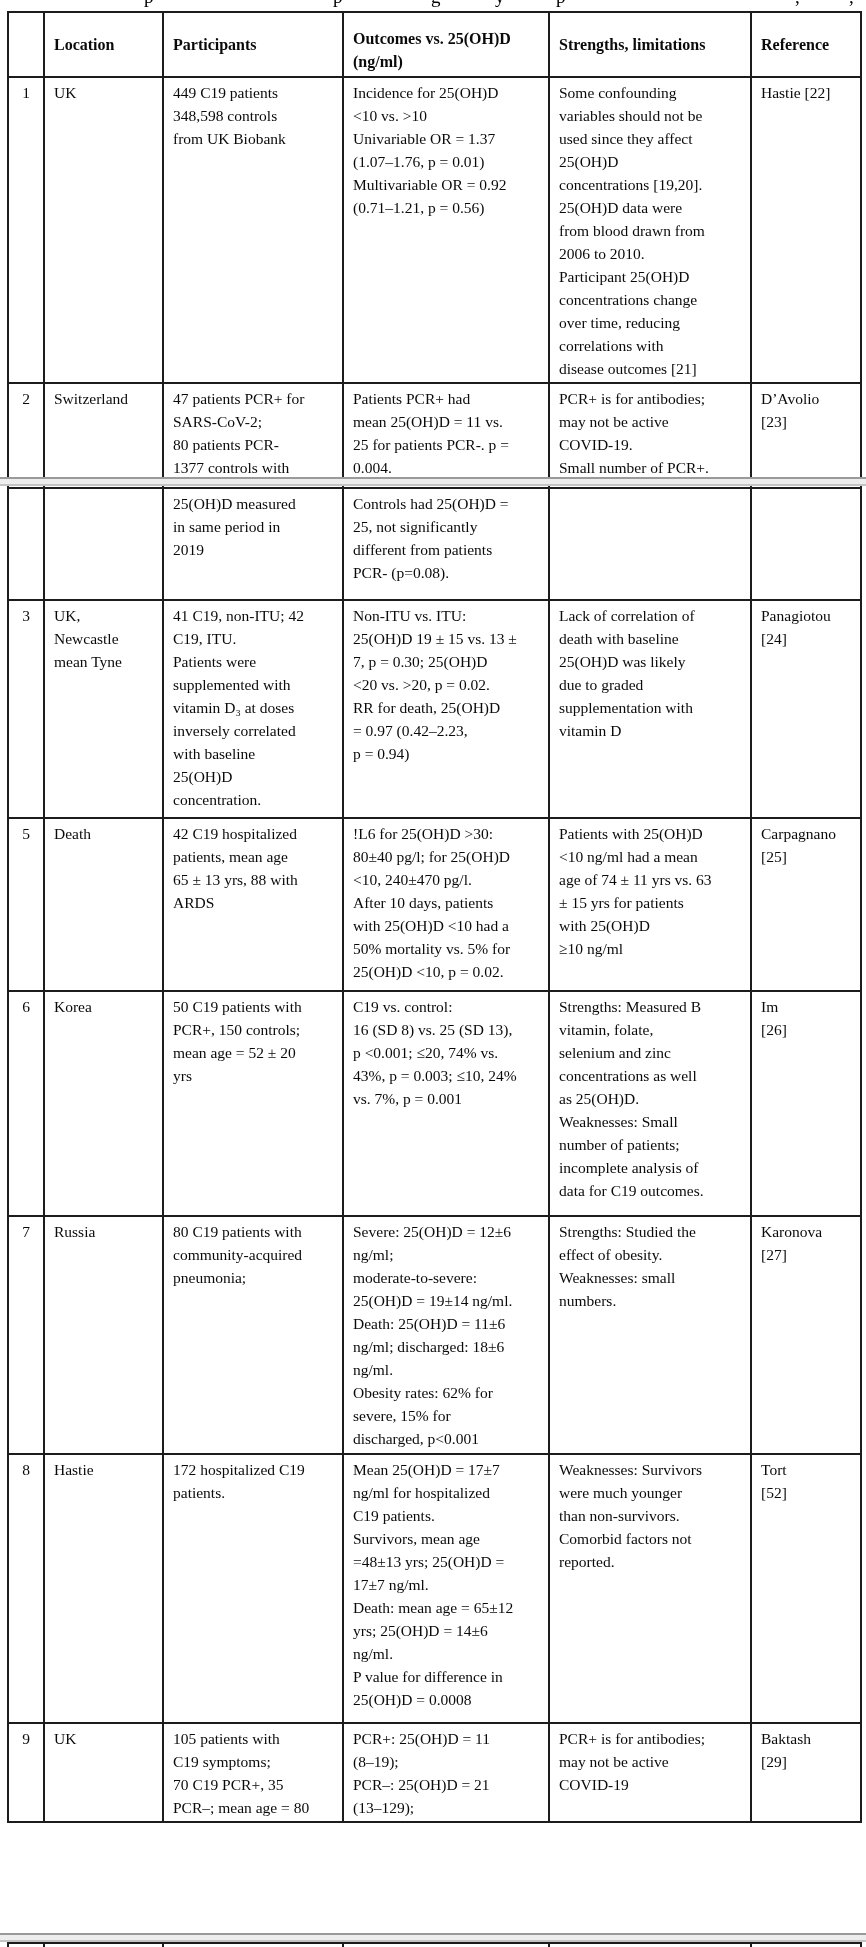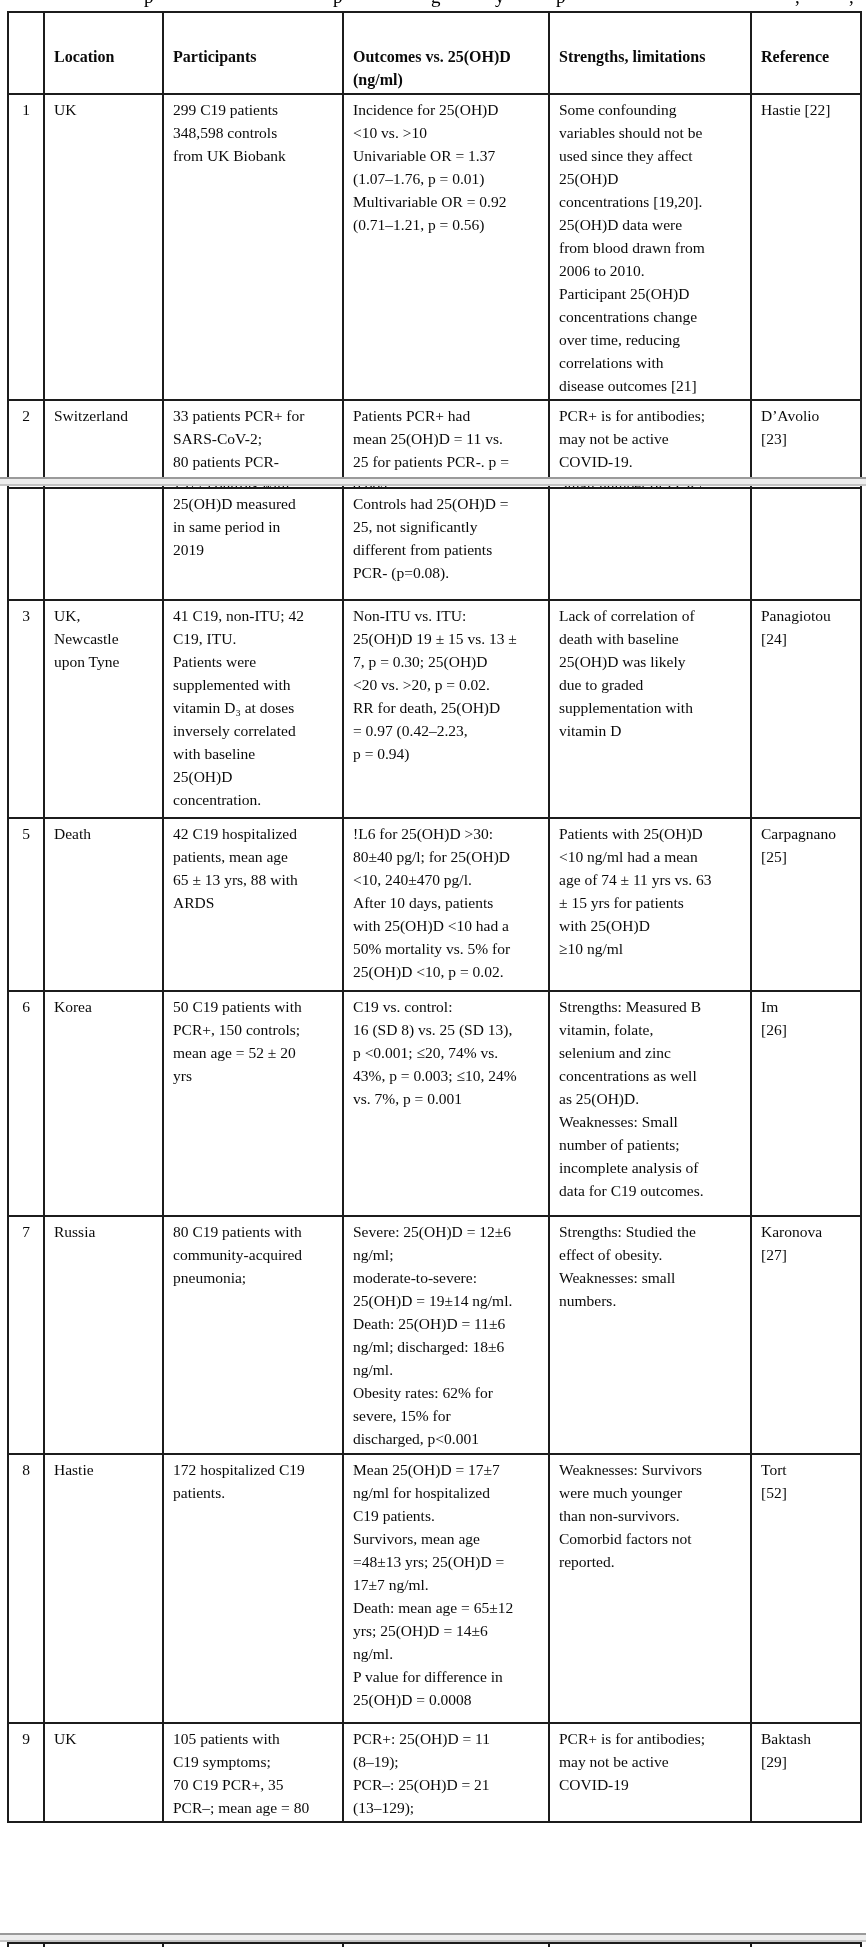--- a/index.html
+++ b/index.html
@@ -19,22 +19,22 @@
     border:2px solid #1c1c1c;
     vertical-align:top;
     padding:3px 6px 2px 9px;
     font-size:15.5px;
     line-height:23px;
     white-space:pre-line;
     overflow:hidden;
     word-wrap:break-word;
   }
   table.study td.num{text-align:center;padding-left:2px;padding-right:2px;}
-  table.study tr.hdr td{font-weight:bold;font-size:16px;padding-top:32px;}
-  table.study tr.hdr td.c3{padding-top:32px;border-radius:20px;}
+  table.study tr.hdr td{font-weight:bold;font-size:16px;padding-top:20px;}
+  table.study tr.hdr td.c3{padding-top:14px;border-radius:20px;}
   col.c0{width:36px;}col.c1{width:119px;}col.c2{width:180px;}
   col.c3{width:206px;}col.c4{width:202px;}col.c5{width:110px;}
 
   .page-break{
     width:866px;height:5px;margin:0;
     background:#ededed;
     border-top:2px solid #9a9a9a;
     border-bottom:2px solid #c4c4c4;
     box-sizing:content-box;
   }
@@ -70,21 +70,21 @@
       <td>Location</td>
       <td>Participants</td>
       <td class="c3">Outcomes vs. 25(OH)D
 (ng/ml)</td>
       <td>Strengths, limitations</td>
       <td>Reference</td>
     </tr>
     <tr style="height:286px">
       <td class="num">1</td>
       <td>UK</td>
-      <td>299 C19 patients
+      <td>449 C19 patients
 348,598 controls
 from UK Biobank</td>
       <td>Incidence for 25(OH)D
 &lt;10 vs. &gt;10
 Univariable OR = 1.37
 (1.07–1.76, p = 0.01)
 Multivariable OR = 0.92
 (0.71–1.21, p = 0.56)</td>
       <td>Some confounding
 variables should not be
@@ -97,21 +97,21 @@
 Participant 25(OH)D
 concentrations change
 over time, reducing
 correlations with
 disease outcomes [21]</td>
       <td>Hastie [22]</td>
     </tr>
     <tr style="height:112px">
       <td class="num">2</td>
       <td>Switzerland</td>
-      <td>33 patients PCR+ for
+      <td>47 patients PCR+ for
 SARS-CoV-2;
 80 patients PCR-
 1377 controls with</td>
       <td>Patients PCR+ had
 mean 25(OH)D = 11 vs.
 25 for patients PCR-. p =
 0.004.</td>
       <td>PCR+ is for antibodies;
 may not be active
 COVID-19.
@@ -147,21 +147,21 @@
 25, not significantly
 different from patients
 PCR- (p=0.08).</td>
       <td></td>
       <td></td>
     </tr>
     <tr style="height:218px">
       <td class="num">3</td>
       <td>UK,
 Newcastle
-upon Tyne</td>
+mean Tyne</td>
       <td>41 C19, non-ITU; 42
 C19, ITU.
 Patients were
 supplemented with
 vitamin D₃ at doses
 inversely correlated
 with baseline
 25(OH)D
 concentration.</td>
       <td>Non-ITU vs. ITU:

